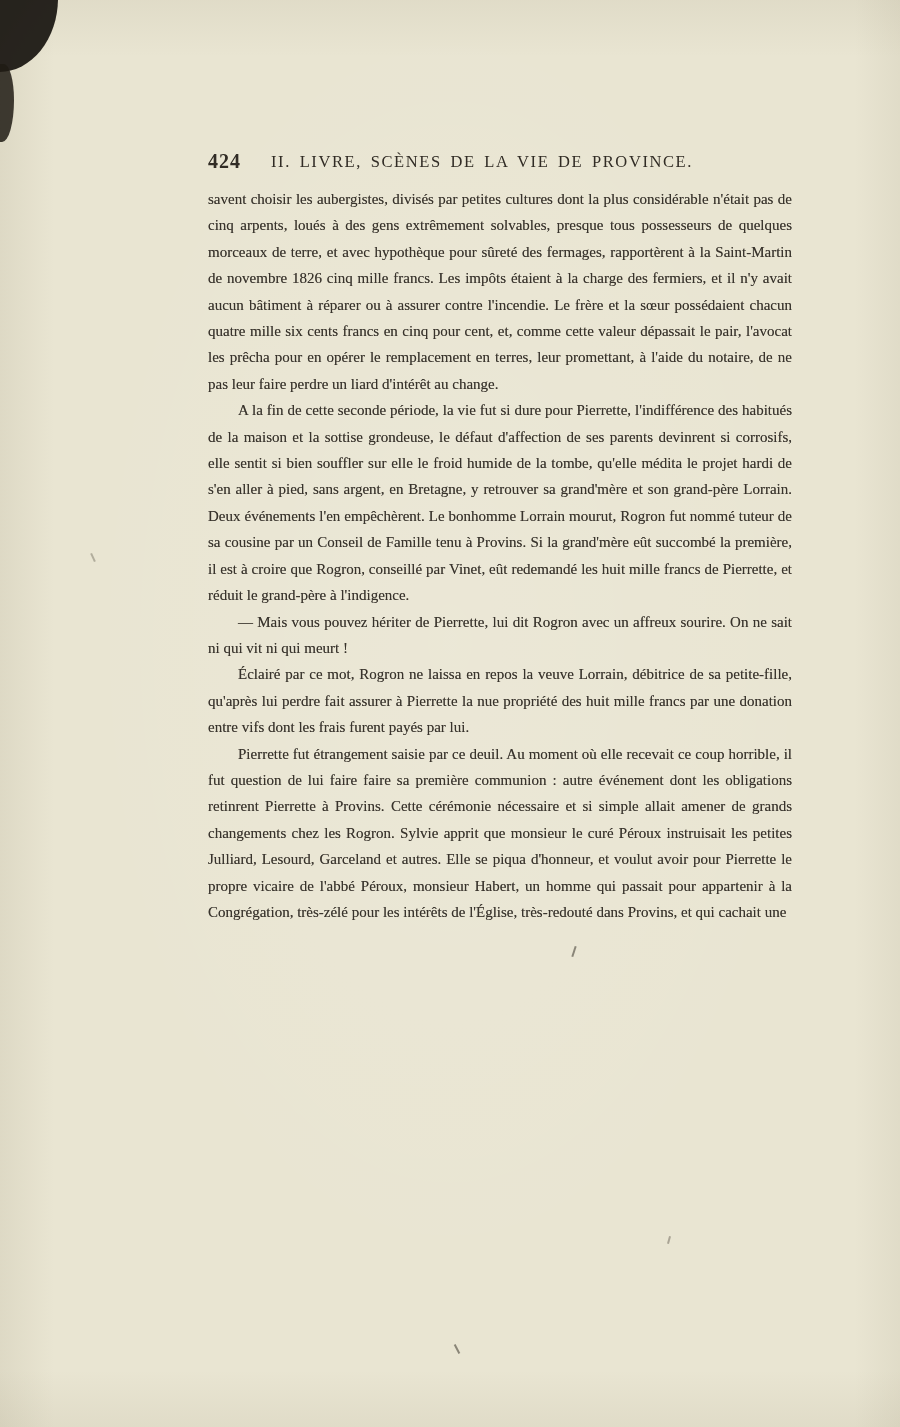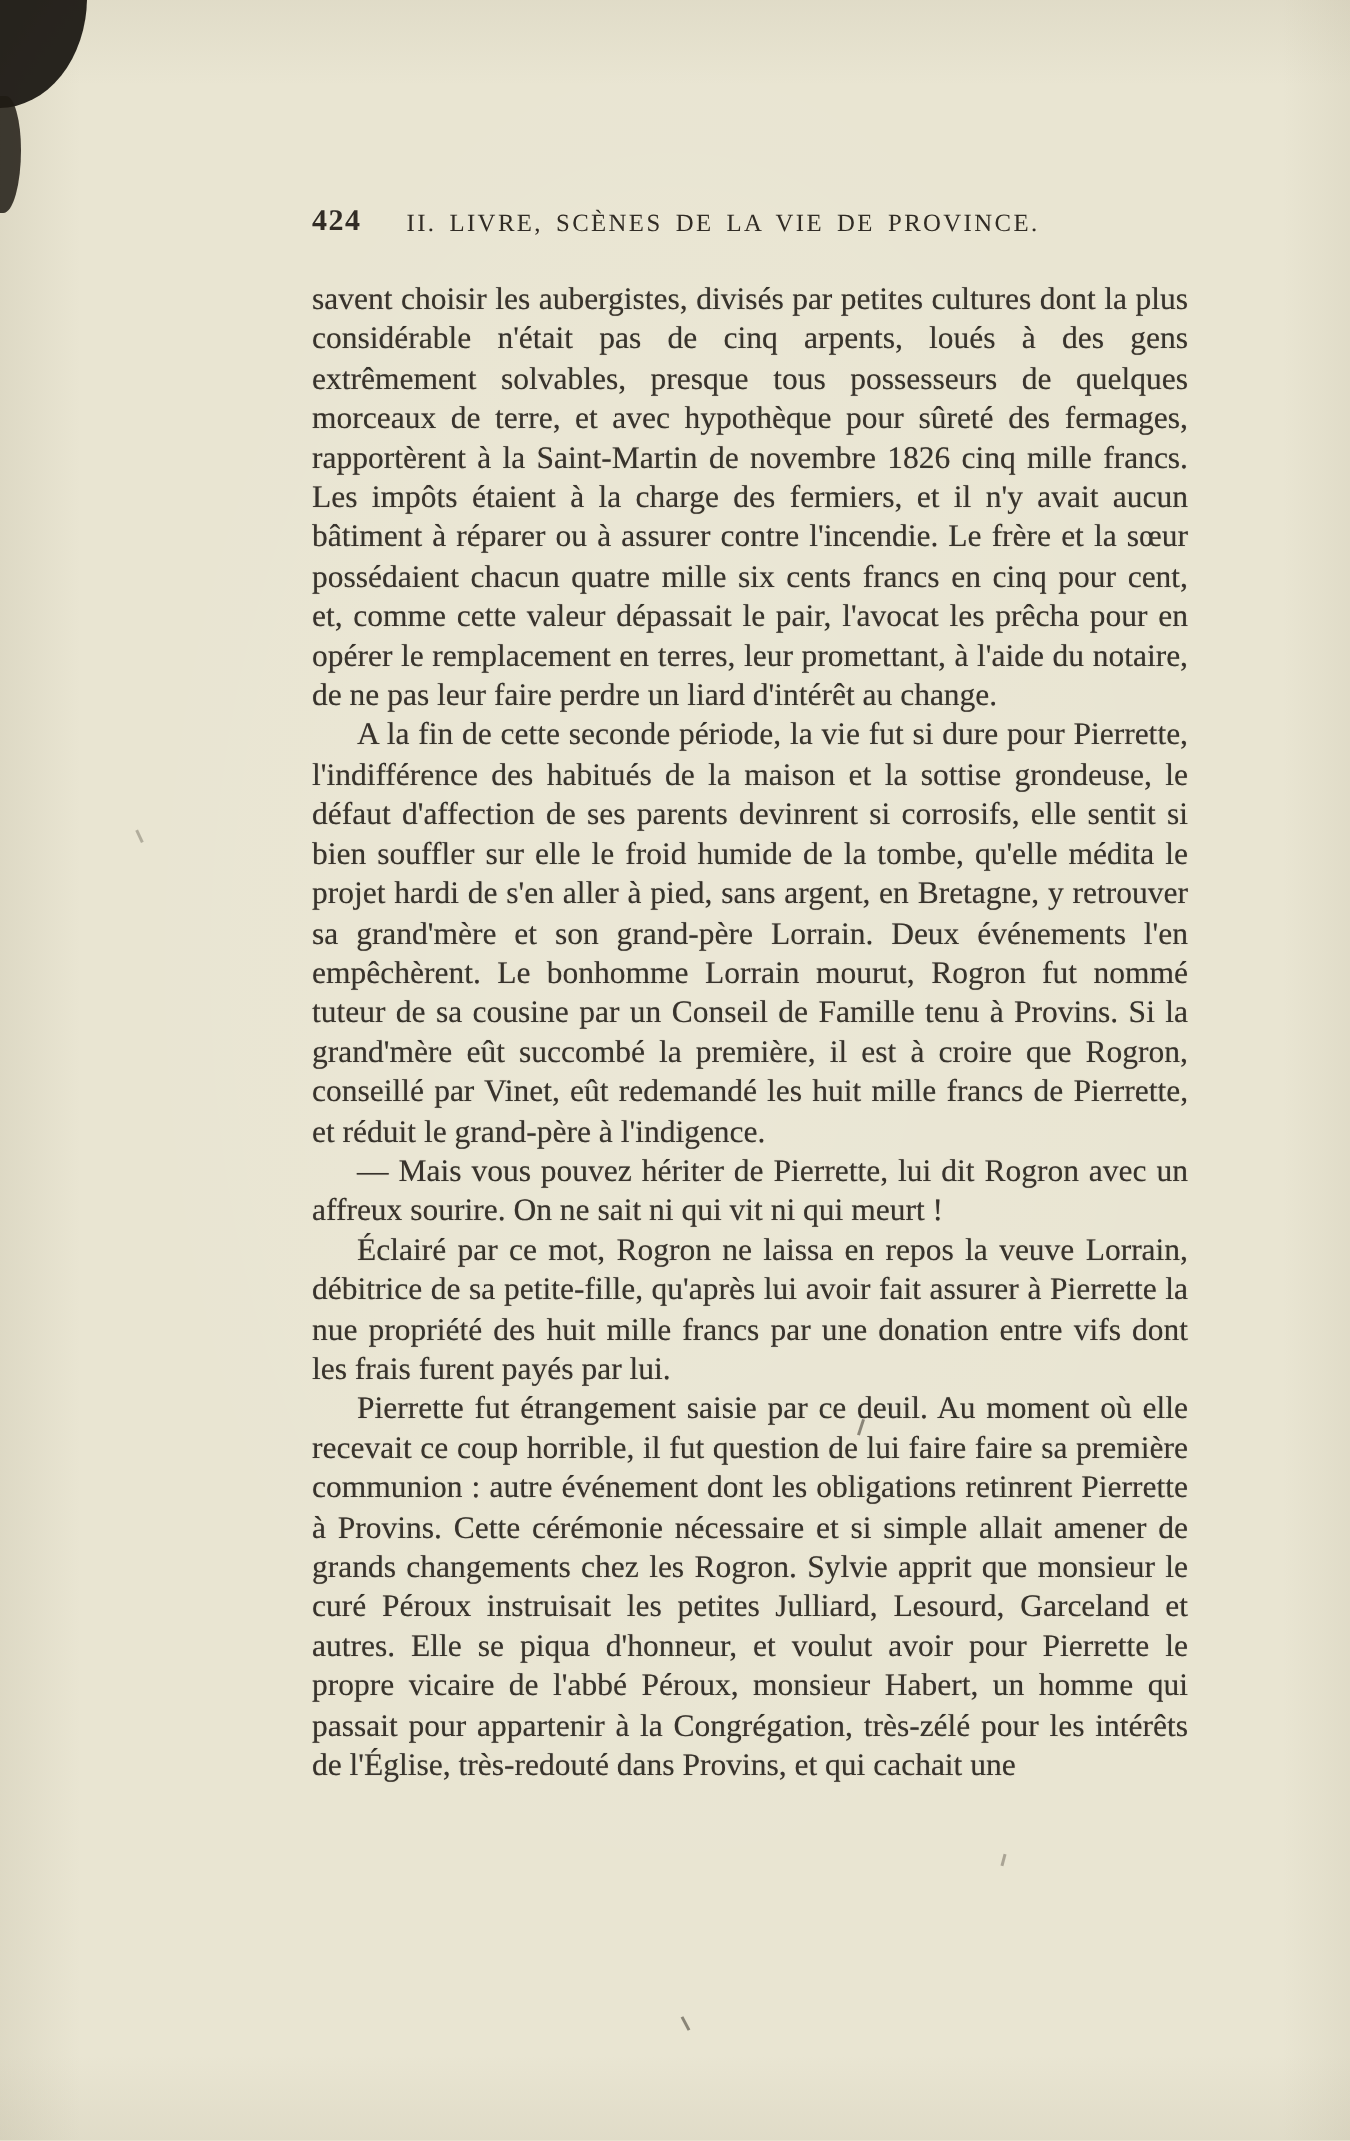--- a/index.html
+++ b/index.html
@@ -19,46 +19,46 @@
     height: 1427px;
     background:
       radial-gradient(ellipse at 50% 45%, rgba(255,255,255,0.10) 0%, rgba(0,0,0,0.0) 60%),
       linear-gradient(90deg, rgba(120,110,80,0.10) 0%, rgba(0,0,0,0) 6%, rgba(0,0,0,0) 95%, rgba(120,110,80,0.08) 100%),
       linear-gradient(180deg, rgba(120,110,80,0.08) 0%, rgba(0,0,0,0) 4%, rgba(0,0,0,0) 96%, rgba(120,110,80,0.08) 100%),
       #e9e5d2;
     color: #35302a;
   }
   .header {
     position: absolute;
-    top: 136px;
+    top: 150px;
     left: 208px;
     width: 584px;
     display: flex;
-    align-items: flex-end;
+    align-items: center;
     color: #312c25;
   }
   .page-number {
     font-size: 20px;
     font-weight: bold;
     letter-spacing: 1px;
     margin-right: 30px;
   }
   .running-title {
     font-size: 16.5px;
     font-weight: normal;
     letter-spacing: 1.6px;
     word-spacing: 3px;
     white-space: nowrap;
   }
   .text-block {
     position: absolute;
     top: 186px;
     left: 208px;
     width: 584px;
-    font-size: 21px;
+    font-size: 15px;
     line-height: 26.4px;
     text-align: justify;
     color: #38332c;
     text-shadow: 0 0 0.5px rgba(56,51,44,0.55);
   }
   .text-block p {
     margin: 0;
     text-indent: 30px;
   }
   .text-block p.no-indent {
@@ -109,17 +109,17 @@
 
   <div class="header">
     <span class="page-number">424</span>
     <span class="running-title">II. LIVRE, SCÈNES DE LA VIE DE PROVINCE.</span>
   </div>
 
   <div class="text-block">
     <p class="no-indent">savent choisir les aubergistes, divisés par petites cultures dont la plus considérable n'était pas de cinq arpents, loués à des gens extrêmement solvables, presque tous possesseurs de quelques morceaux de terre, et avec hypothèque pour sûreté des fermages, rapportèrent à la Saint-Martin de novembre 1826 cinq mille francs. Les impôts étaient à la charge des fermiers, et il n'y avait aucun bâtiment à réparer ou à assurer contre l'incendie. Le frère et la sœur possédaient chacun quatre mille six cents francs en cinq pour cent, et, comme cette valeur dépassait le pair, l'avocat les prêcha pour en opérer le remplacement en terres, leur promettant, à l'aide du notaire, de ne pas leur faire perdre un liard d'intérêt au change.</p>
     <p>A la fin de cette seconde période, la vie fut si dure pour Pierrette, l'indifférence des habitués de la maison et la sottise grondeuse, le défaut d'affection de ses parents devinrent si corrosifs, elle sentit si bien souffler sur elle le froid humide de la tombe, qu'elle médita le projet hardi de s'en aller à pied, sans argent, en Bretagne, y retrouver sa grand'mère et son grand-père Lorrain. Deux événements l'en empêchèrent. Le bonhomme Lorrain mourut, Rogron fut nommé tuteur de sa cousine par un Conseil de Famille tenu à Provins. Si la grand'mère eût succombé la première, il est à croire que Rogron, conseillé par Vinet, eût redemandé les huit mille francs de Pierrette, et réduit le grand-père à l'indigence.</p>
     <p>— Mais vous pouvez hériter de Pierrette, lui dit Rogron avec un affreux sourire. On ne sait ni qui vit ni qui meurt !</p>
-    <p>Éclairé par ce mot, Rogron ne laissa en repos la veuve Lorrain, débitrice de sa petite-fille, qu'après lui avoir fait assurer à Pierrette la nue propriété des huit mille francs par une donation entre vifs dont les frais furent payés par lui.</p>
+    <p>Éclairé par ce mot, Rogron ne laissa en repos la veuve Lorrain, débitrice de sa petite-fille, qu'après lui perdre fait assurer à Pierrette la nue propriété des huit mille francs par une donation entre vifs dont les frais furent payés par lui.</p>
     <p>Pierrette fut étrangement saisie par ce deuil. Au moment où elle recevait ce coup horrible, il fut question de lui faire faire sa première communion : autre événement dont les obligations retinrent Pierrette à Provins. Cette cérémonie nécessaire et si simple allait amener de grands changements chez les Rogron. Sylvie apprit que monsieur le curé Péroux instruisait les petites Julliard, Lesourd, Garceland et autres. Elle se piqua d'honneur, et voulut avoir pour Pierrette le propre vicaire de l'abbé Péroux, monsieur Habert, un homme qui passait pour appartenir à la Congrégation, très-zélé pour les intérêts de l'Église, très-redouté dans Provins, et qui cachait une</p>
   </div>
 
 </div>
 
 </body></html>

